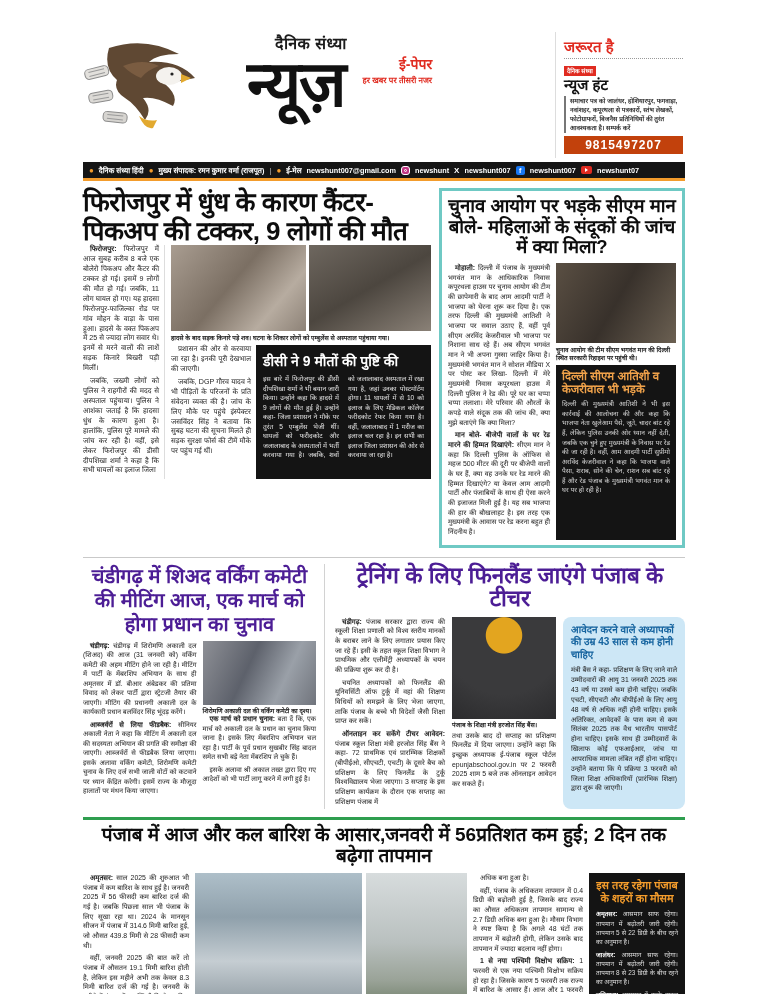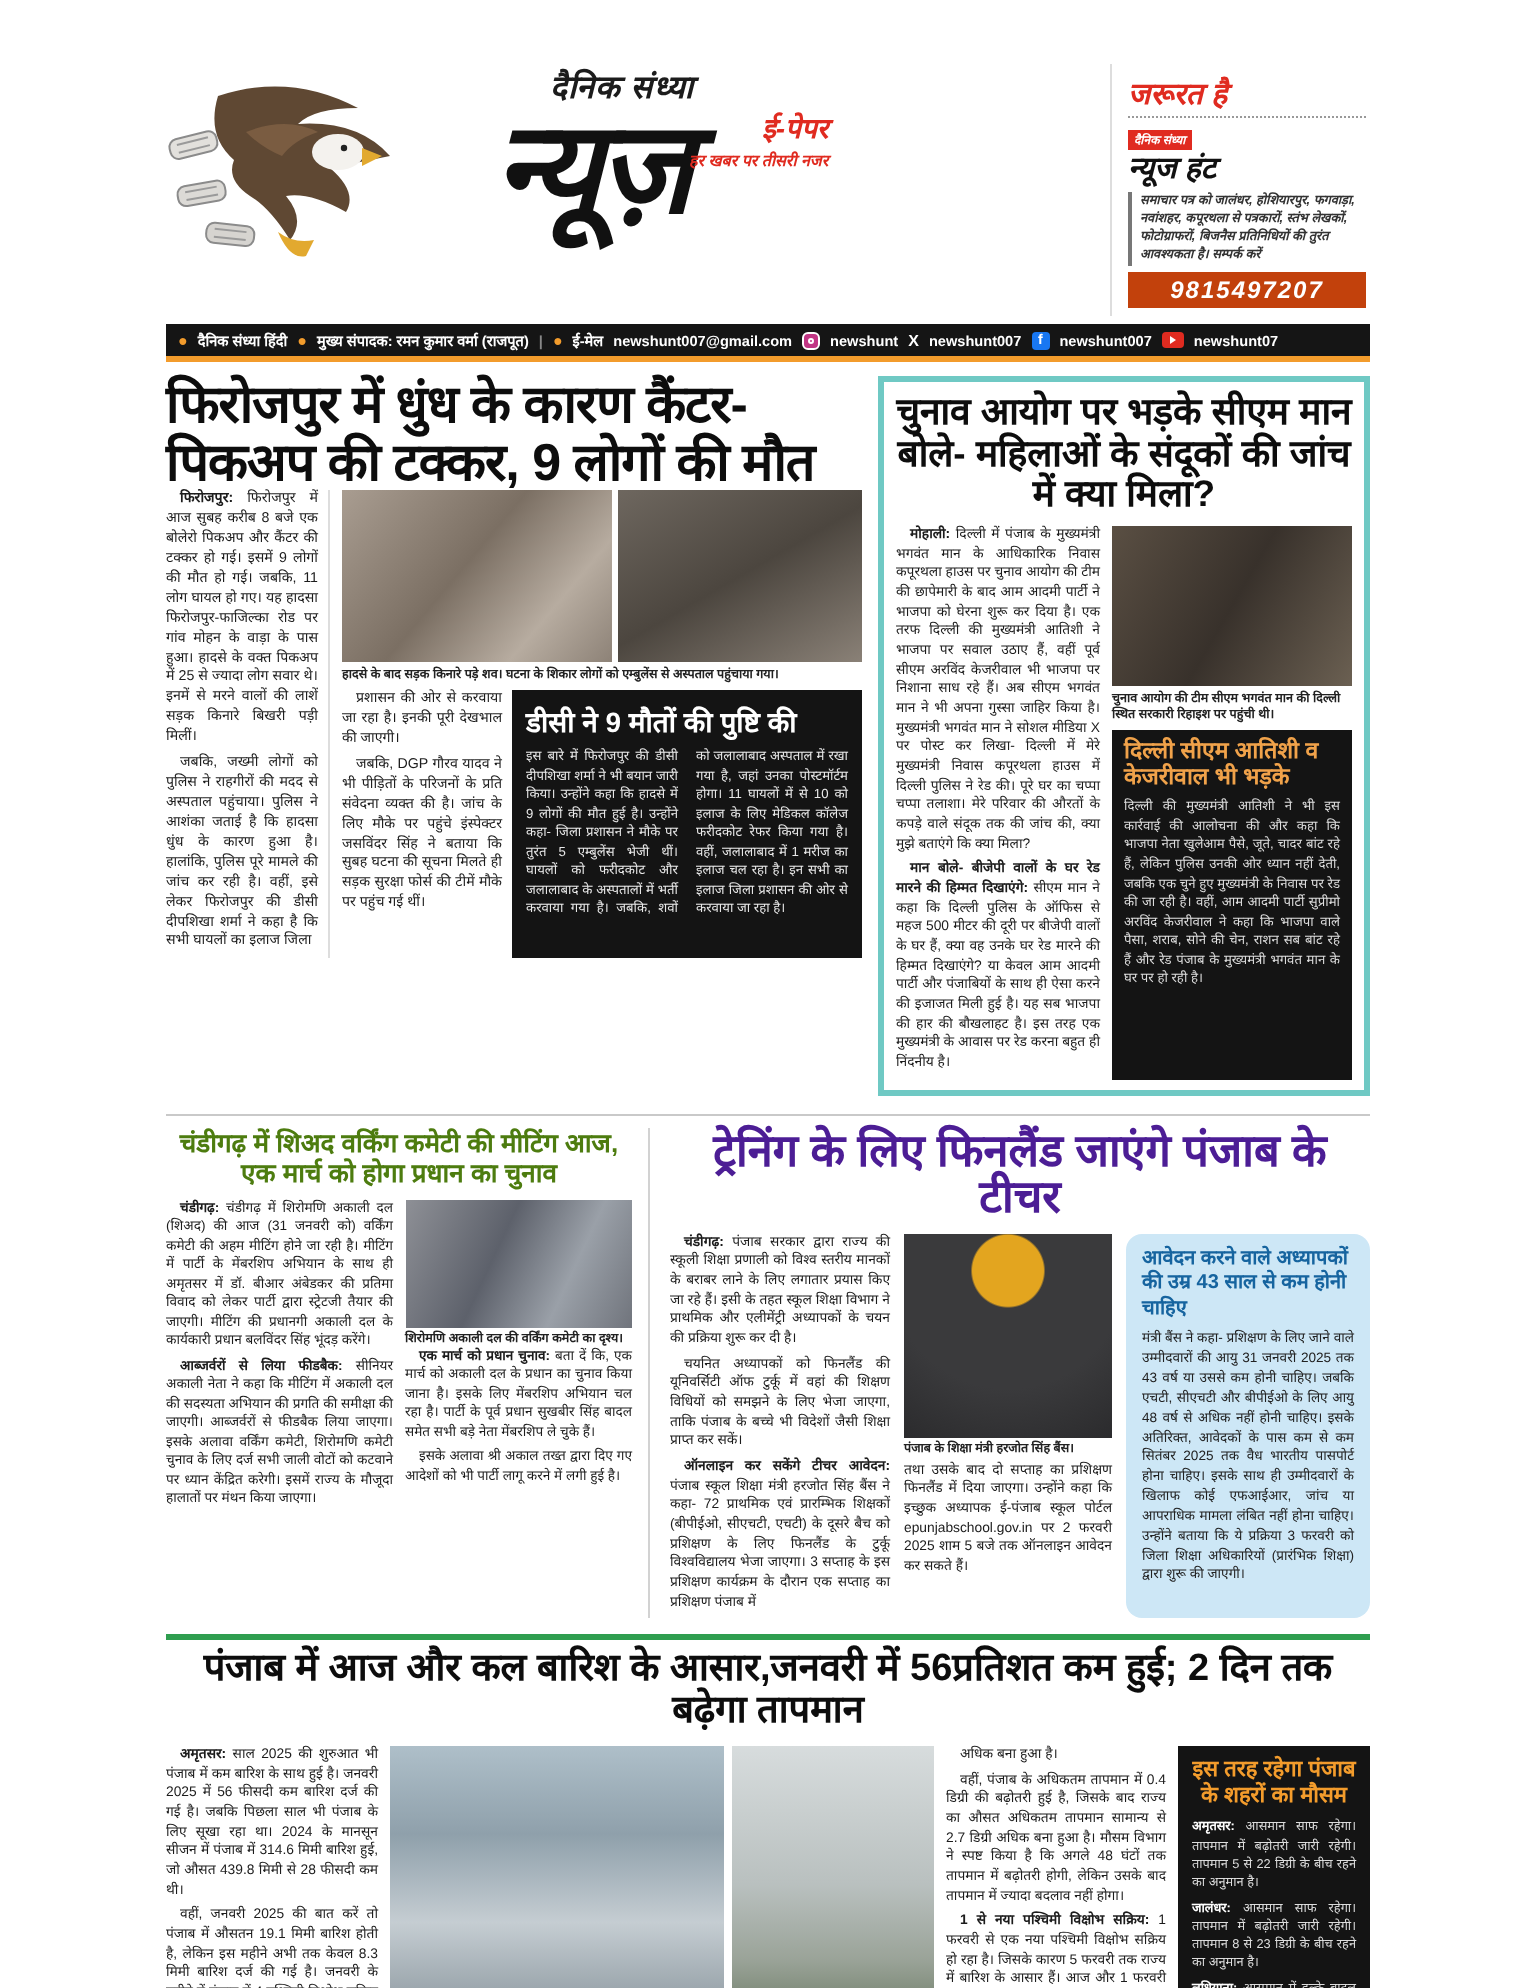--- a/index.html
+++ b/index.html
@@ -4,27 +4,27 @@
 <style>
   * { box-sizing: border-box; margin: 0; padding: 0; }
   html,body { background:#e9e9e9; }
   .page {
     width:768px; height:994px; background:#ffffff; margin:0 auto; overflow:hidden;
     font-family:"Liberation Sans","DejaVu Sans",sans-serif; color:#1c1c1c;
   }
   .sheet { width:602px; margin:0 auto; padding-top:32px; }
 
   
-  .masthead { display:flex; height:126px; position:relative;font-style:italic; }
+  .masthead { display:flex; height:126px; position:relative; }
   .logo-wrap { width:132px; padding-top:8px; }
   .mast-center { flex:1; position:relative; padding-left:2px; }
   .edition-label { font-size:16px; font-weight:bold; margin-left:58px; letter-spacing:0.5px; }
   .title-row { display:flex; align-items:flex-start; margin-left:30px; }
   .title-black { font-size:64px; font-weight:800; line-height:0.95; letter-spacing:-2px; color:#111; }
-  .title-red-col { display:flex; flex-direction:column; align-items:flex-end; margin-left:0; }
+  .title-red-col { display:flex; flex-direction:column; align-items:flex-end; margin-left:18px; }
   .epaper { color:#e02b20; font-weight:800; font-size:14px; }
   .title-red { font-size:64px; font-weight:800; line-height:0.85; letter-spacing:-2px; color:#e02b20; }
   .tagline { color:#e02b20; font-weight:bold; font-size:8px; margin-top:1px; }
   .dateline { position:absolute; bottom:2px; right:0; display:flex; gap:2px; }
   .dateline span { background:#141414; color:#fff; font-size:7.5px; font-weight:bold; padding:2px 6px; white-space:nowrap; }
   .dateline .rupee { color:#ff6a5e; }
   .adbox { width:130px; border-left:1px solid #ddd; padding:4px 2px 0 8px; }
   .adbox-title { color:#e02b20; font-weight:800; font-size:15px; border-bottom:1px dotted #999; padding-bottom:2px; }
   .adbox-badge { display:inline-block; background:#e02b20; color:#fff; font-size:6px; font-weight:bold; padding:1px 3px; margin-top:3px; }
   .adbox-brand { font-size:15px; font-weight:800; color:#111; line-height:1.1; }
@@ -75,21 +75,21 @@
   .ec-col1 p { font-size:6.9px; }
   .ec-col2 { width:120px; display:flex; flex-direction:column; gap:3px; }
   .photo-ec { height:80px; background:linear-gradient(120deg,#5a4f43 0%,#38productive312b 50%,#6b6052 100%); background:linear-gradient(120deg,#5a4f43 0%,#38312b 50%,#6b6052 100%); }
   .ec-box { background:#141414; padding:5px 6px; flex:1; }
   .ec-box h3 { color:#f0a24a; font-size:11.5px; font-weight:800; line-height:1.15; margin-bottom:3px; }
   .ec-box p { color:#ddd; font-size:6.6px; line-height:1.45; text-align:justify; }
 
   
   .mid-row { display:flex; gap:10px; margin-top:9px; border-top:1px solid #c9c9c9; padding-top:6px; }
   .story-akali { width:242px; border-right:1px solid #d2d2d2; padding-right:8px; }
-  .h-akali { font-size:13px; font-weight:800; line-height:1.2; text-align:center; color:#4d7c0f; }
+  .h-akali { font-size:20px; font-weight:800; line-height:1.2; text-align:center; color:#4c1d95; }
   .ak-cols { display:flex; gap:6px; margin-top:5px; }
   .ak-col { flex:1; }
   .ak-col p { font-size:6.8px; }
   .photo-ak { height:64px; background:linear-gradient(115deg,#8e9096 0%,#5d616b 40%,#9aa0a8 70%,#70747c 100%); margin-bottom:2px; }
 
   .story-teachers { flex:1; }
   .h-teach { font-size:22.5px; font-weight:800; text-align:center; line-height:1.05; color:#4c1d95; }
   .t-cols { display:flex; gap:7px; margin-top:6px; }
   .t-col1 { width:110px; }
   .t-col1 p { font-size:6.9px; }

